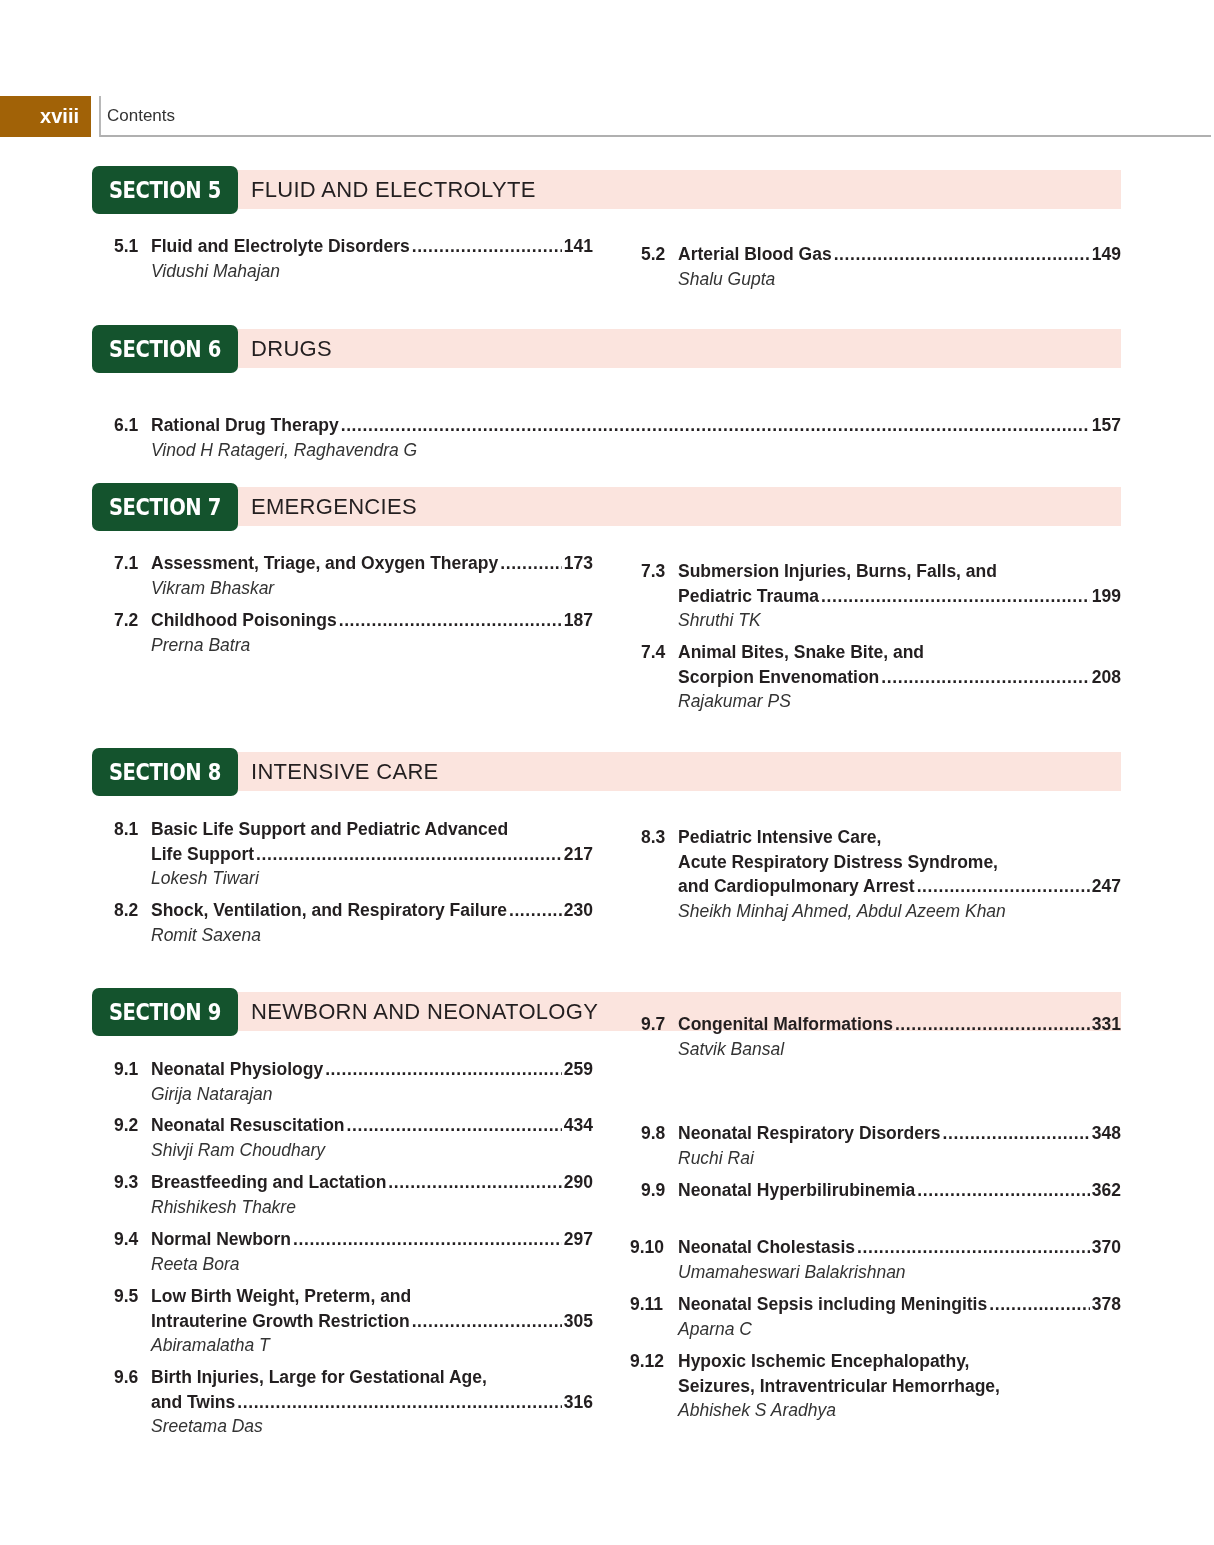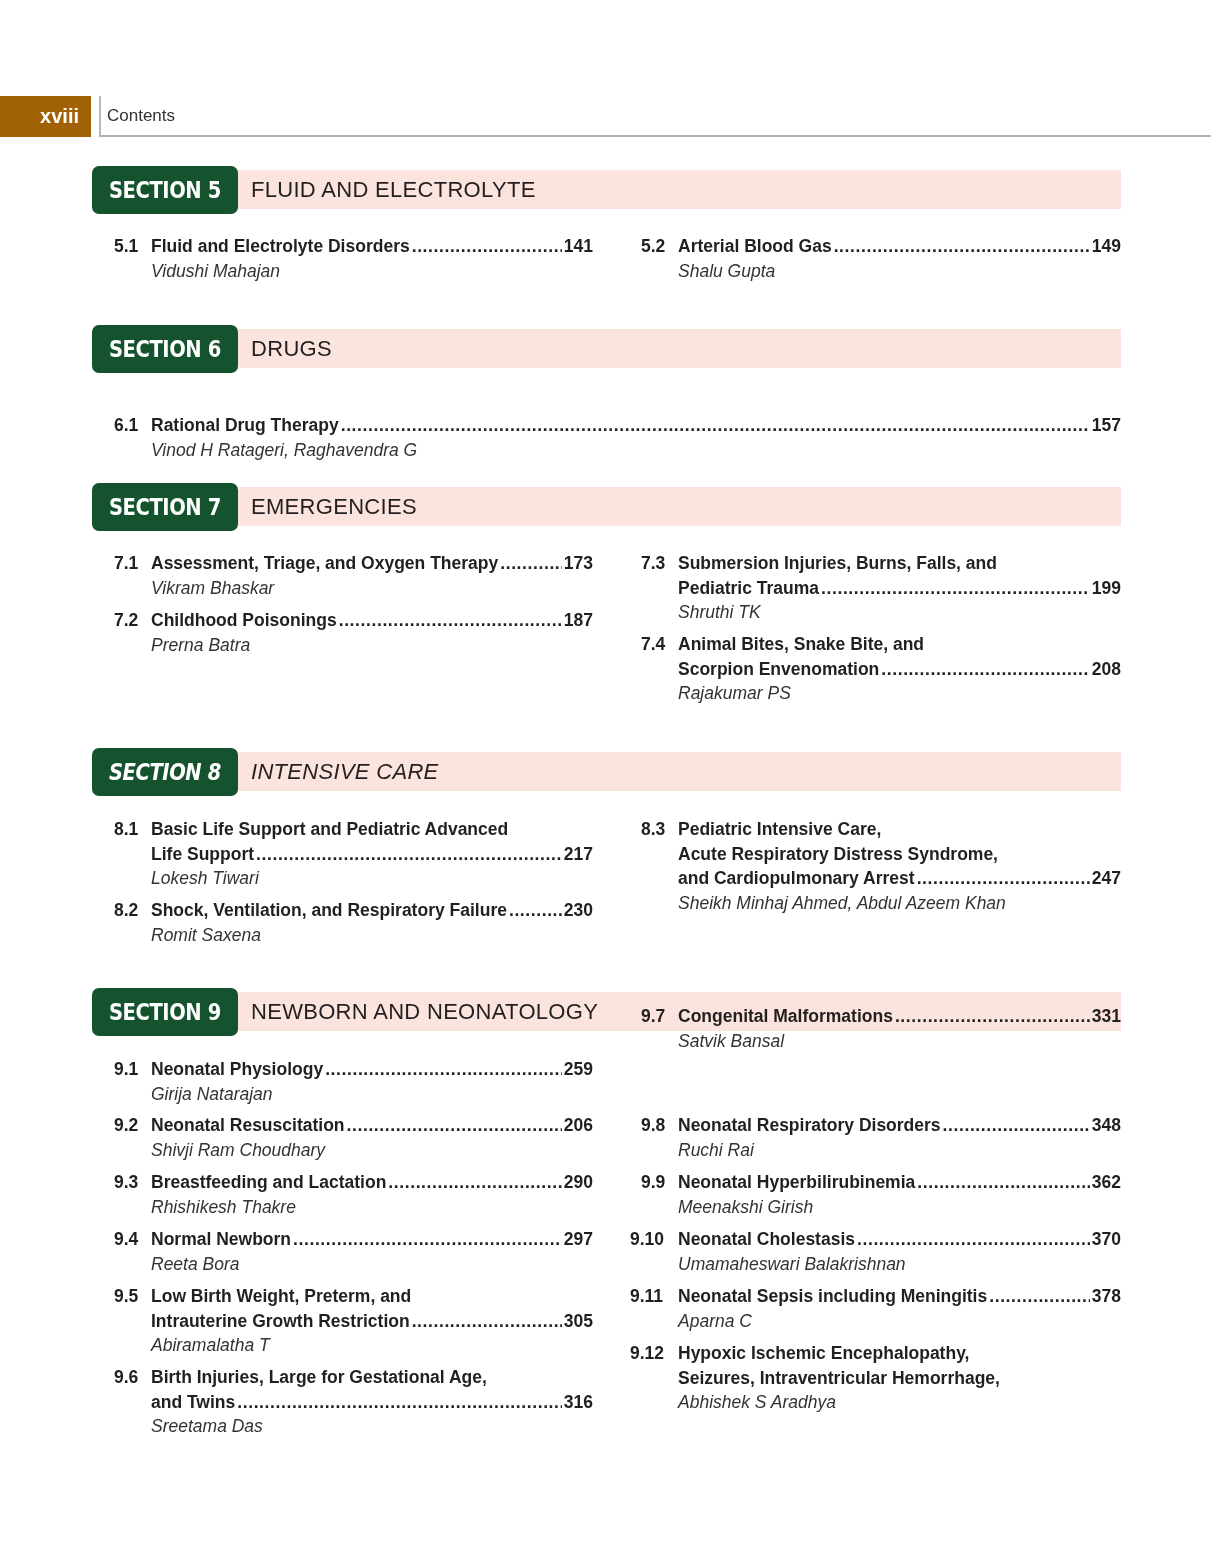--- a/index.html
+++ b/index.html
@@ -39,21 +39,21 @@
   .entry .title-line .dots {
     flex: 1 1 auto; overflow: hidden; white-space: nowrap; margin: 0 2px;
     font-weight: bold; letter-spacing: 0.6px;
   }
   .entry .title-line .dots::before {
     content: "................................................................................................................................................................................................................................................................................";
   }
   .entry .title-line .pg { flex: 0 0 auto; }
   .entry .author { font-style: italic; color: #333; font-weight: normal; }
   .col-left { left: 151px; width: 442px; }
-  .col-right { left: 678px; width: 443px; }
+  .col-right { left: 678px; width: 443px; margin-top: 8px; }
   .col-full { left: 151px; width: 970px; }
   .num-left { left: -37px; }
   .num-right { left: -37px; }
   .num-right-wide { left: -48px; }
 </style>
 </head>
 <body>
 
 <div class="page-header">
   <div class="folio">xviii</div>
@@ -155,21 +155,21 @@
       <span class="t">Animal Bites, Snake Bite, and</span>
     </div>
   <div class="title-line">
       <span class="t">Scorpion Envenomation</span>
       <span class="dots"></span>
       <span class="pg">208</span>
     </div>
   <div class="author">Rajakumar PS</div>
 </div>
 
-<div class="section-head" style="top:748px;font-style:italic;">
+<div class="section-head" style="top:748px;">
   <div class="section-bar"></div>
   <div class="section-badge">
       <span>SECTION 8</span>
     </div>
   <div class="section-title">INTENSIVE CARE</div>
 </div>
 
 <div class="entry col-left" style="top:817px;">
   <span class="num num-left">8.1</span>
   <div class="title-line">
@@ -225,21 +225,21 @@
       <span class="pg">259</span>
     </div>
   <div class="author">Girija Natarajan</div>
 </div>
 
 <div class="entry col-left" style="top:1113px;">
   <span class="num num-left">9.2</span>
   <div class="title-line">
       <span class="t">Neonatal Resuscitation</span>
       <span class="dots"></span>
-      <span class="pg">206</span>
+      <span class="pg">434</span>
     </div>
   <div class="author">Shivji Ram Choudhary</div>
 </div>
 
 <div class="entry col-left" style="top:1170px;">
   <span class="num num-left">9.3</span>
   <div class="title-line">
       <span class="t">Breastfeeding and Lactation</span>
       <span class="dots"></span>
       <span class="pg">290</span>
@@ -303,21 +303,20 @@
   <div class="author">Ruchi Rai</div>
 </div>
 
 <div class="entry col-right" style="top:1170px;">
   <span class="num num-right">9.9</span>
   <div class="title-line">
       <span class="t">Neonatal Hyperbilirubinemia</span>
       <span class="dots"></span>
       <span class="pg">362</span>
     </div>
-  <div class="author">Meenakshi Girish</div>
 </div>
 
 <div class="entry col-right" style="top:1227px;">
   <span class="num num-right-wide">9.10</span>
   <div class="title-line">
       <span class="t">Neonatal Cholestasis</span>
       <span class="dots"></span>
       <span class="pg">370</span>
     </div>
   <div class="author">Umamaheswari Balakrishnan</div>

